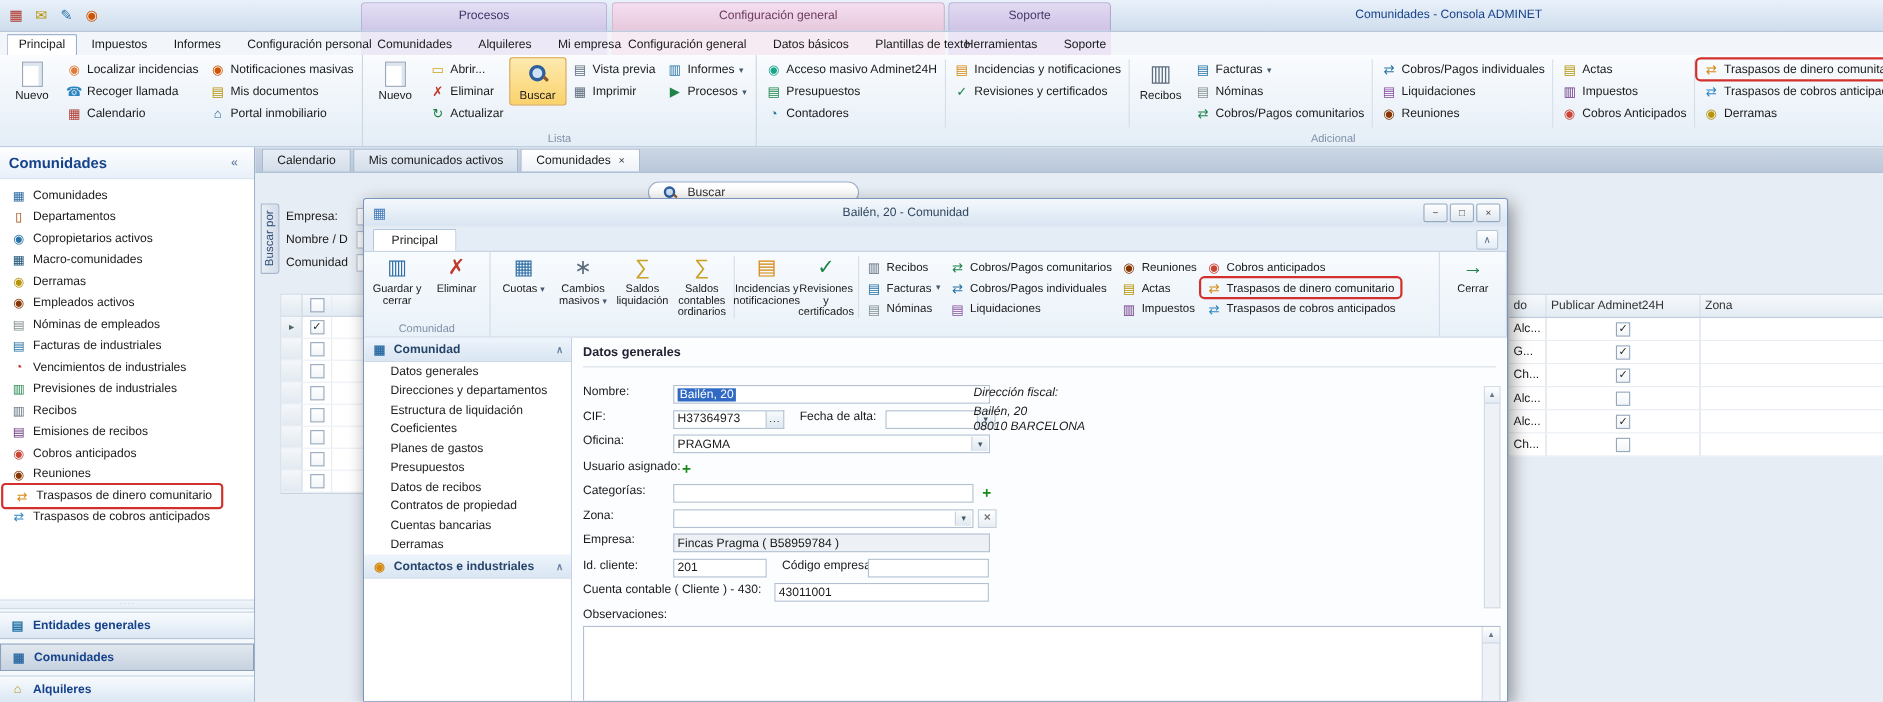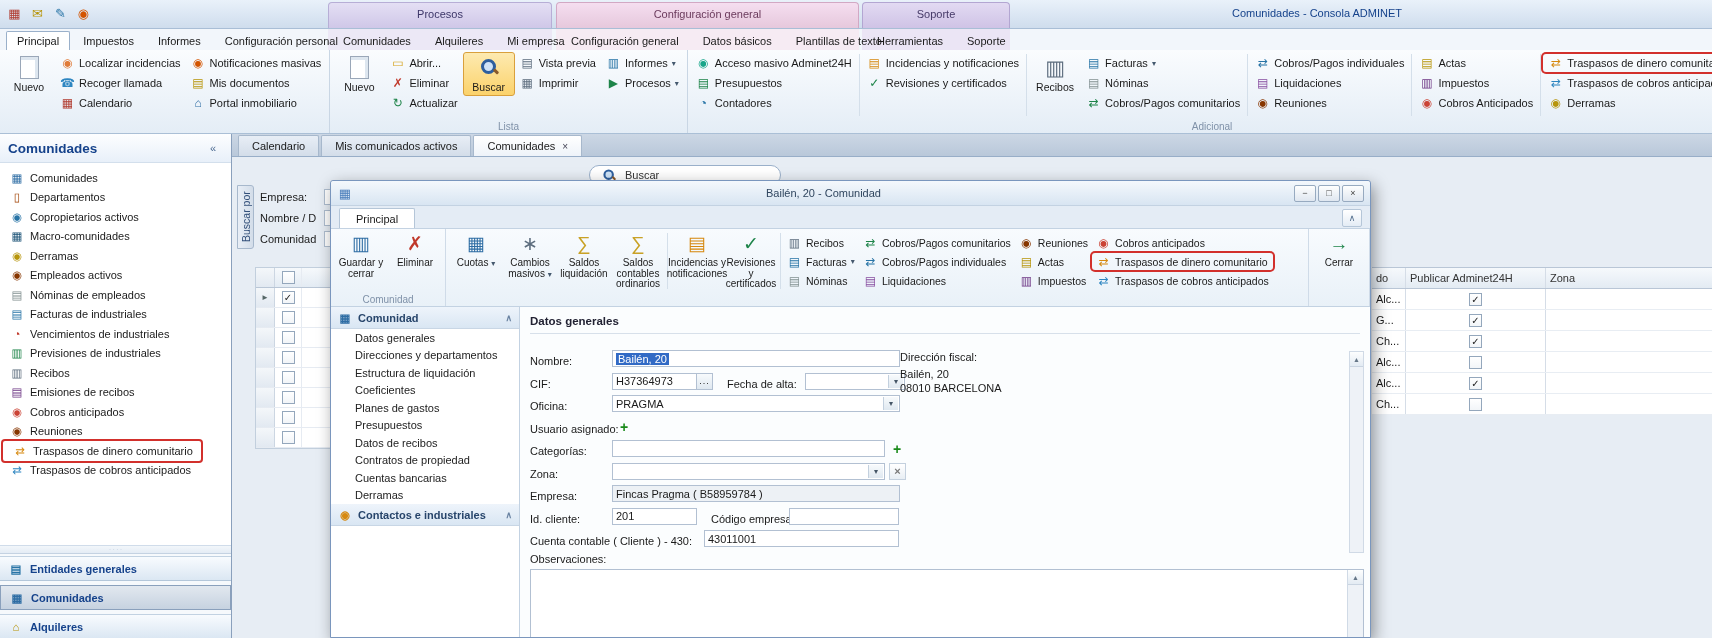--- a/index.html
+++ b/index.html
@@ -114,34 +114,34 @@
   .dribbon .rbtn{height:17px;font-size:10.5px;gap:4px;padding:0 4px;}
   .dbody{flex:1;display:flex;background:#fff;overflow:hidden;}
   .dnav{width:188px;border-right:1px solid #c3d2e2;display:flex;flex-direction:column;flex-shrink:0;background:#fff;}
   .dsection{height:21px;background:linear-gradient(#eef4fb,#d9e6f3);border-bottom:1px solid #c8d6e5;display:flex;align-items:center;gap:6px;padding:0 7px;font-weight:bold;color:#27456b;flex-shrink:0;}
   .chev{margin-left:auto;color:#6b84a3;font-size:9px;}
   .dnavitems{display:flex;flex-direction:column;}
   .dnavitem{height:17.5px;display:flex;align-items:center;padding-left:24px;color:#222;}
   .dform{flex:1;position:relative;background:#fbfdfe;padding:6px 10px;overflow:hidden;}
   .dformheader{font-weight:bold;font-size:11.5px;color:#223;padding:2px 0 6px;border-bottom:1px solid #d7e0ea;}
   .formrows{margin-top:16px;width:390px;}
-  .frow{display:flex;align-items:flex-end;height:17px;margin-bottom:5.5px;}
+  .frow{display:flex;align-items:flex-start;height:17px;margin-bottom:5.5px;}
   .flabel{width:82px;flex-shrink:0;white-space:nowrap;}
   .flabel2{width:78px;flex-shrink:0;margin-left:14px;white-space:nowrap;}
   .flabel-long{width:174px;flex-shrink:0;white-space:nowrap;}
   .tb{position:relative;height:17px;border:1px solid #b2c0d2;background:#fff;display:flex;align-items:center;padding:0 3px;box-sizing:border-box;overflow:hidden;white-space:nowrap;}
   .tb.ro{background:#edf1f5;}
   .w288{width:288px;}.w273{width:273px;}.w85{width:85px;}.w100{width:100px;}.w110{width:110px;}.w195{width:195px;}
   .combo{padding-right:16px;}
   .dd{position:absolute;right:1px;top:1px;bottom:1px;width:14px;background:linear-gradient(#f7fafc,#dfe8f0);border-left:1px solid #c3d0de;display:flex;align-items:center;justify-content:center;font-size:8px;color:#456;}
   .browse{width:16px;height:17px;border:1px solid #b2c0d2;border-left:none;background:linear-gradient(#f7fafc,#dfe8f0);display:flex;align-items:center;justify-content:center;font-size:9px;letter-spacing:1px;box-sizing:border-box;}
   .plusbtn{width:16px;height:16px;margin-left:4px;display:flex;align-items:center;justify-content:center;color:#1a8a1a;font-weight:bold;font-size:14px;}
   .clearbtn{width:15px;height:15px;margin-left:4px;display:flex;align-items:center;justify-content:center;color:#777;font-weight:bold;font-size:11px;border:1px solid #c3d0de;background:linear-gradient(#fff,#e8eef4);}
   .seltext{background:#316ac5;color:#fff;padding:0 2px;}
-  .dirfiscal{position:absolute;left:380px;top:44px;width:420px;}
+  .dirfiscal{position:absolute;left:365px;top:44px;width:420px;font-style:italic;}
   .dirfiscal .dfl{margin-bottom:4px;}
   .dline{line-height:14px;}
   .formscroll{position:absolute;right:6px;top:44px;width:15px;height:202px;background:#eef2f7;border:1px solid #d0dae6;box-sizing:border-box;}
   .sbtn{height:14px;background:linear-gradient(#fdfefe,#e3ebf3);border-bottom:1px solid #c9d4e1;display:flex;align-items:center;justify-content:center;font-size:7px;color:#678;}
   .obslabel{position:absolute;left:10px;top:246px;}
   .obsbox{position:absolute;left:10px;right:6px;top:262px;bottom:-1px;border:1px solid #b2c0d2;background:#fff;}
   .obsscroll{position:absolute;right:0;top:0;bottom:0;width:15px;background:#eef2f7;border-left:1px solid #d0dae6;}
 
   .ic-blue{color:#2e6da4;} .ic-green{color:#1e8449;} .ic-gray{color:#5d6d7e;}
 </style>

